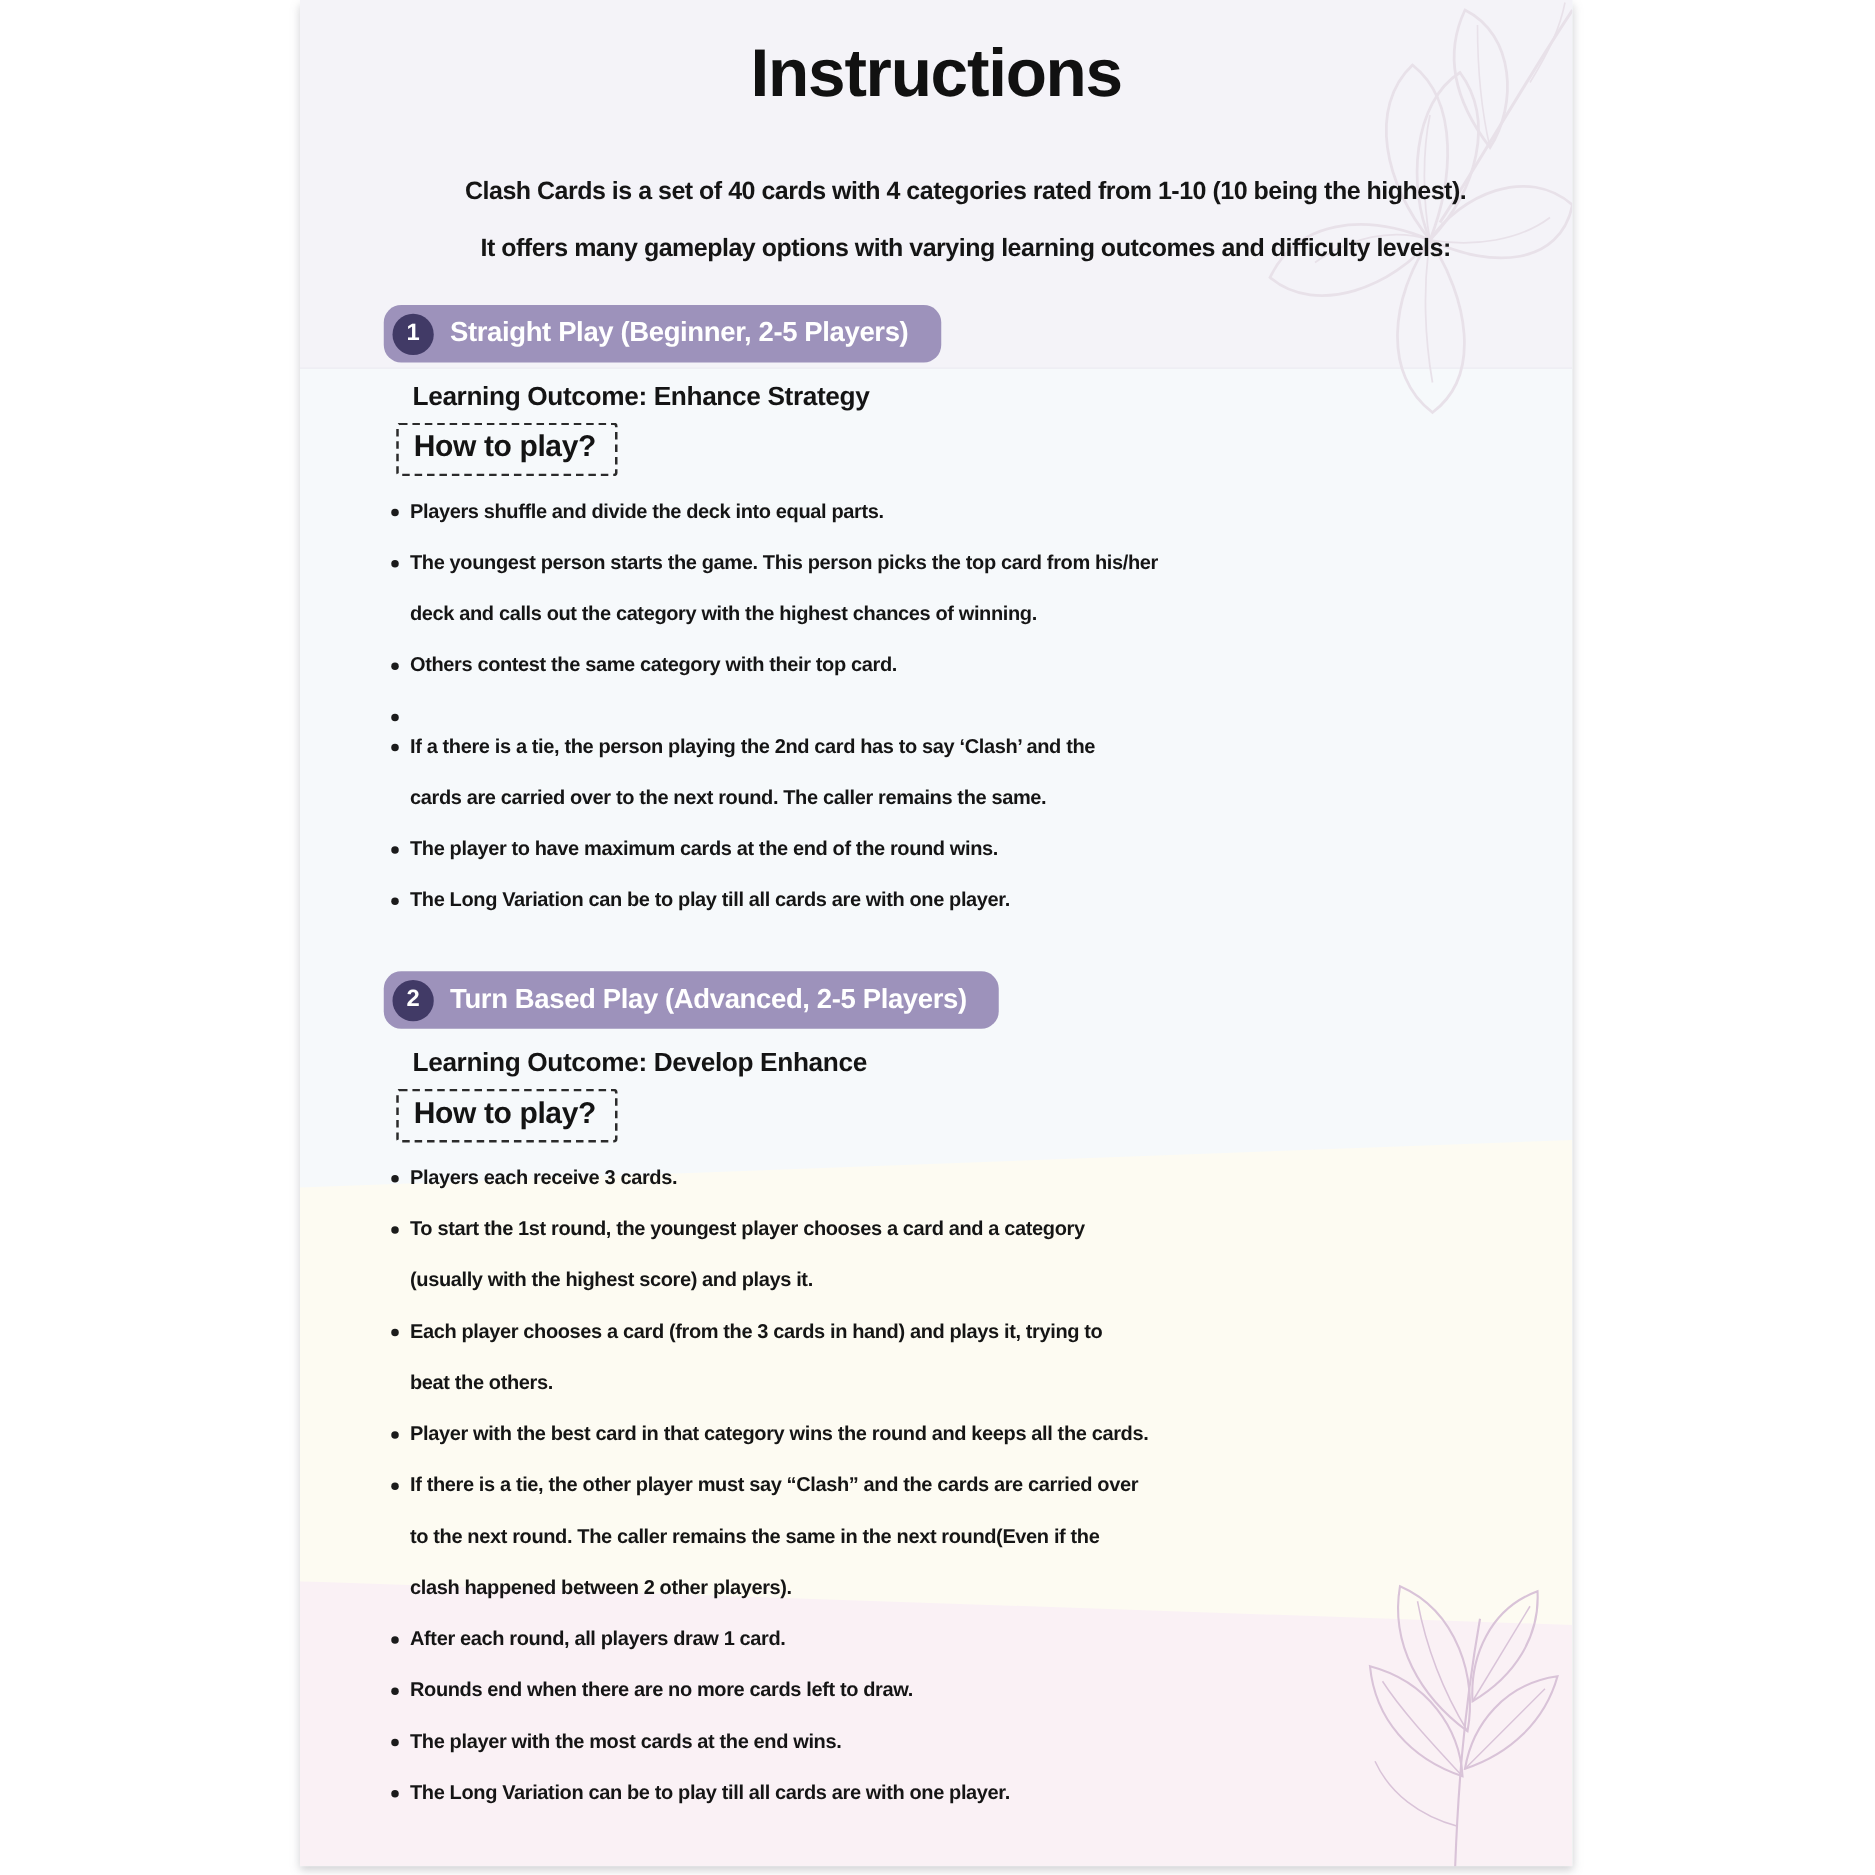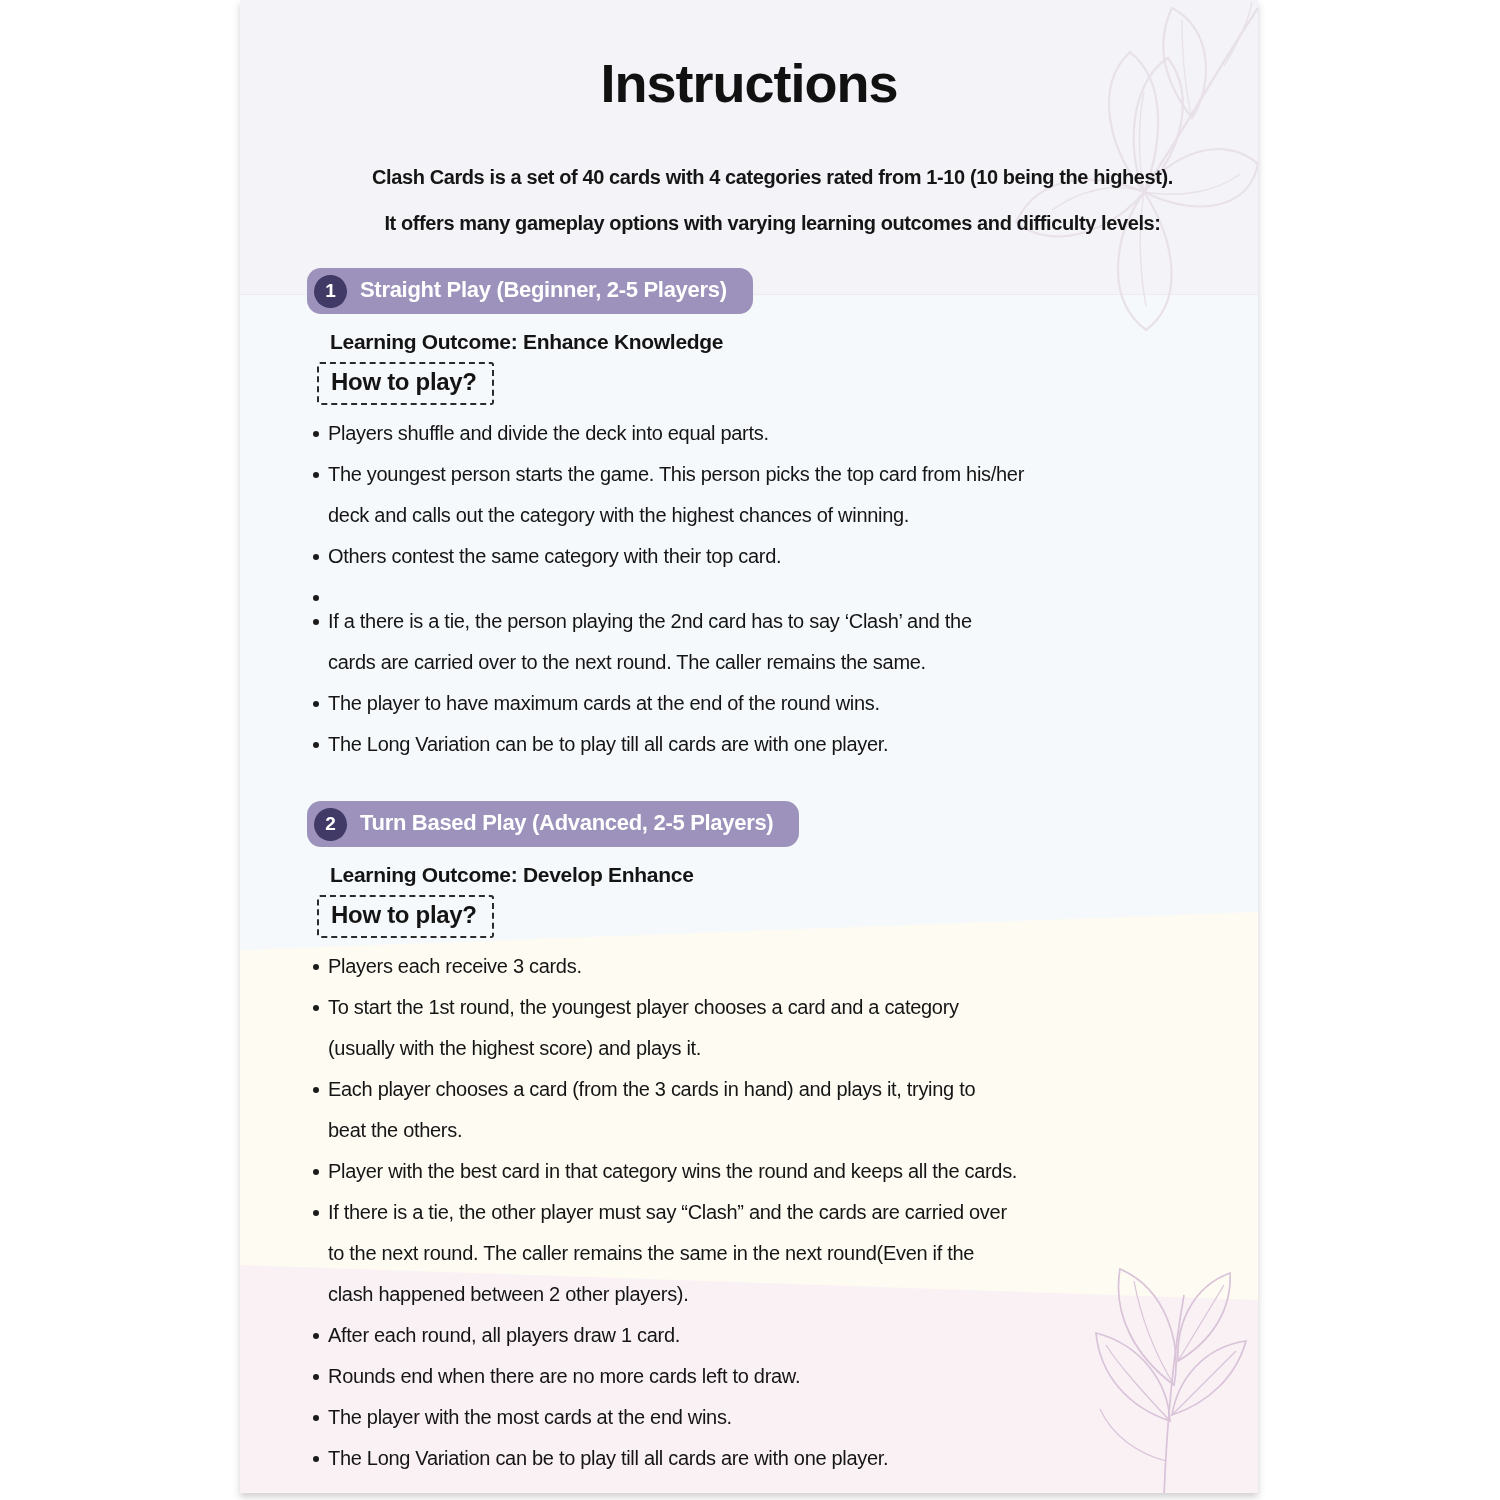--- a/index.html
+++ b/index.html
@@ -20,21 +20,21 @@
   .band-top{top:0;height:294px;background:#f4f3f8;border-bottom:1px solid #ecebf2;}
   .band-cream{top:912px;height:581px;background:#fdfbf2;
     clip-path:polygon(0 38px,100% 0,100% 100%,0 100%);}
   .band-pink{top:1255px;height:238px;background:#faf1f5;
     clip-path:polygon(0 10px,100% 45px,100% 100%,0 100%);}
   .deco{position:absolute;pointer-events:none;}
   .deco-top{top:0;right:0;}
   .deco-bottom{bottom:-4px;right:0;}
   .content{position:relative;z-index:2;}
   h1.title{
-    margin:0;padding-top:52px;text-align:center;
+    margin:0;padding-top:28px;text-align:center;
     font-size:54px;font-weight:700;letter-spacing:-1px;color:#111;
   }
   .intro{
     margin:40px 20px 0 67px;
     font-size:20px;font-weight:700;line-height:46px;letter-spacing:-.4px;
     white-space:pre-line;color:#151515;text-align:center;
   }
   .pill{
     display:inline-flex;align-items:center;gap:13px;
     margin:22px 0 0 67px;height:46px;border-radius:14px;
@@ -59,21 +59,21 @@
     padding:4px 15px 7px 12px;
     font-size:24px;font-weight:700;letter-spacing:-.3px;color:#141414;
   }
   .bullets{margin:8px 0 0 73px;}
   .bullet{display:flex;align-items:flex-start;}
   .bullet .dot{
     flex:0 0 auto;width:6px;height:6px;border-radius:50%;
     background:#1b1b1b;margin:18px 9px 0 0;
   }
   .bullet .btext{
-    font-size:20px;font-weight:400;letter-spacing:-.3px;line-height:41px;
+    font-size:16px;font-weight:700;letter-spacing:-.3px;line-height:41px;
     white-space:pre-line;max-width:915px;color:#151515;
   }
   .sec2{margin-top:14px;}
 </style>
 </head>
 <body>
 
 <div class="card">
   <div class="band band-top"></div>
   <div class="band band-cream"></div>
@@ -116,21 +116,21 @@
     <h1 class="title">Instructions</h1>
 
     <div class="intro">Clash Cards is a set of 40 cards with 4 categories rated from 1-10 (10 being the highest).
 It offers many gameplay options with varying learning outcomes and difficulty levels:</div>
 
     <div>
       <div class="pill">
         <span class="pill-num">1</span>
         <span class="pill-title">Straight Play (Beginner, 2-5 Players)</span>
       </div>
-      <div class="learning">Learning Outcome: Enhance Knowledge</div>
+      <div class="learning">Learning Outcome: Enhance Strategy</div>
       <div class="howto">How to play?</div>
       <div class="bullets">
         <div class="bullet">
             <span class="dot"></span>
             <span class="btext">Players shuffle and divide the deck into equal parts.</span>
           </div>
         <div class="bullet">
             <span class="dot"></span>
             <span class="btext">The youngest person starts the game. This person picks the top card from his/her
 deck and calls out the category with the highest chances of winning.</span>

